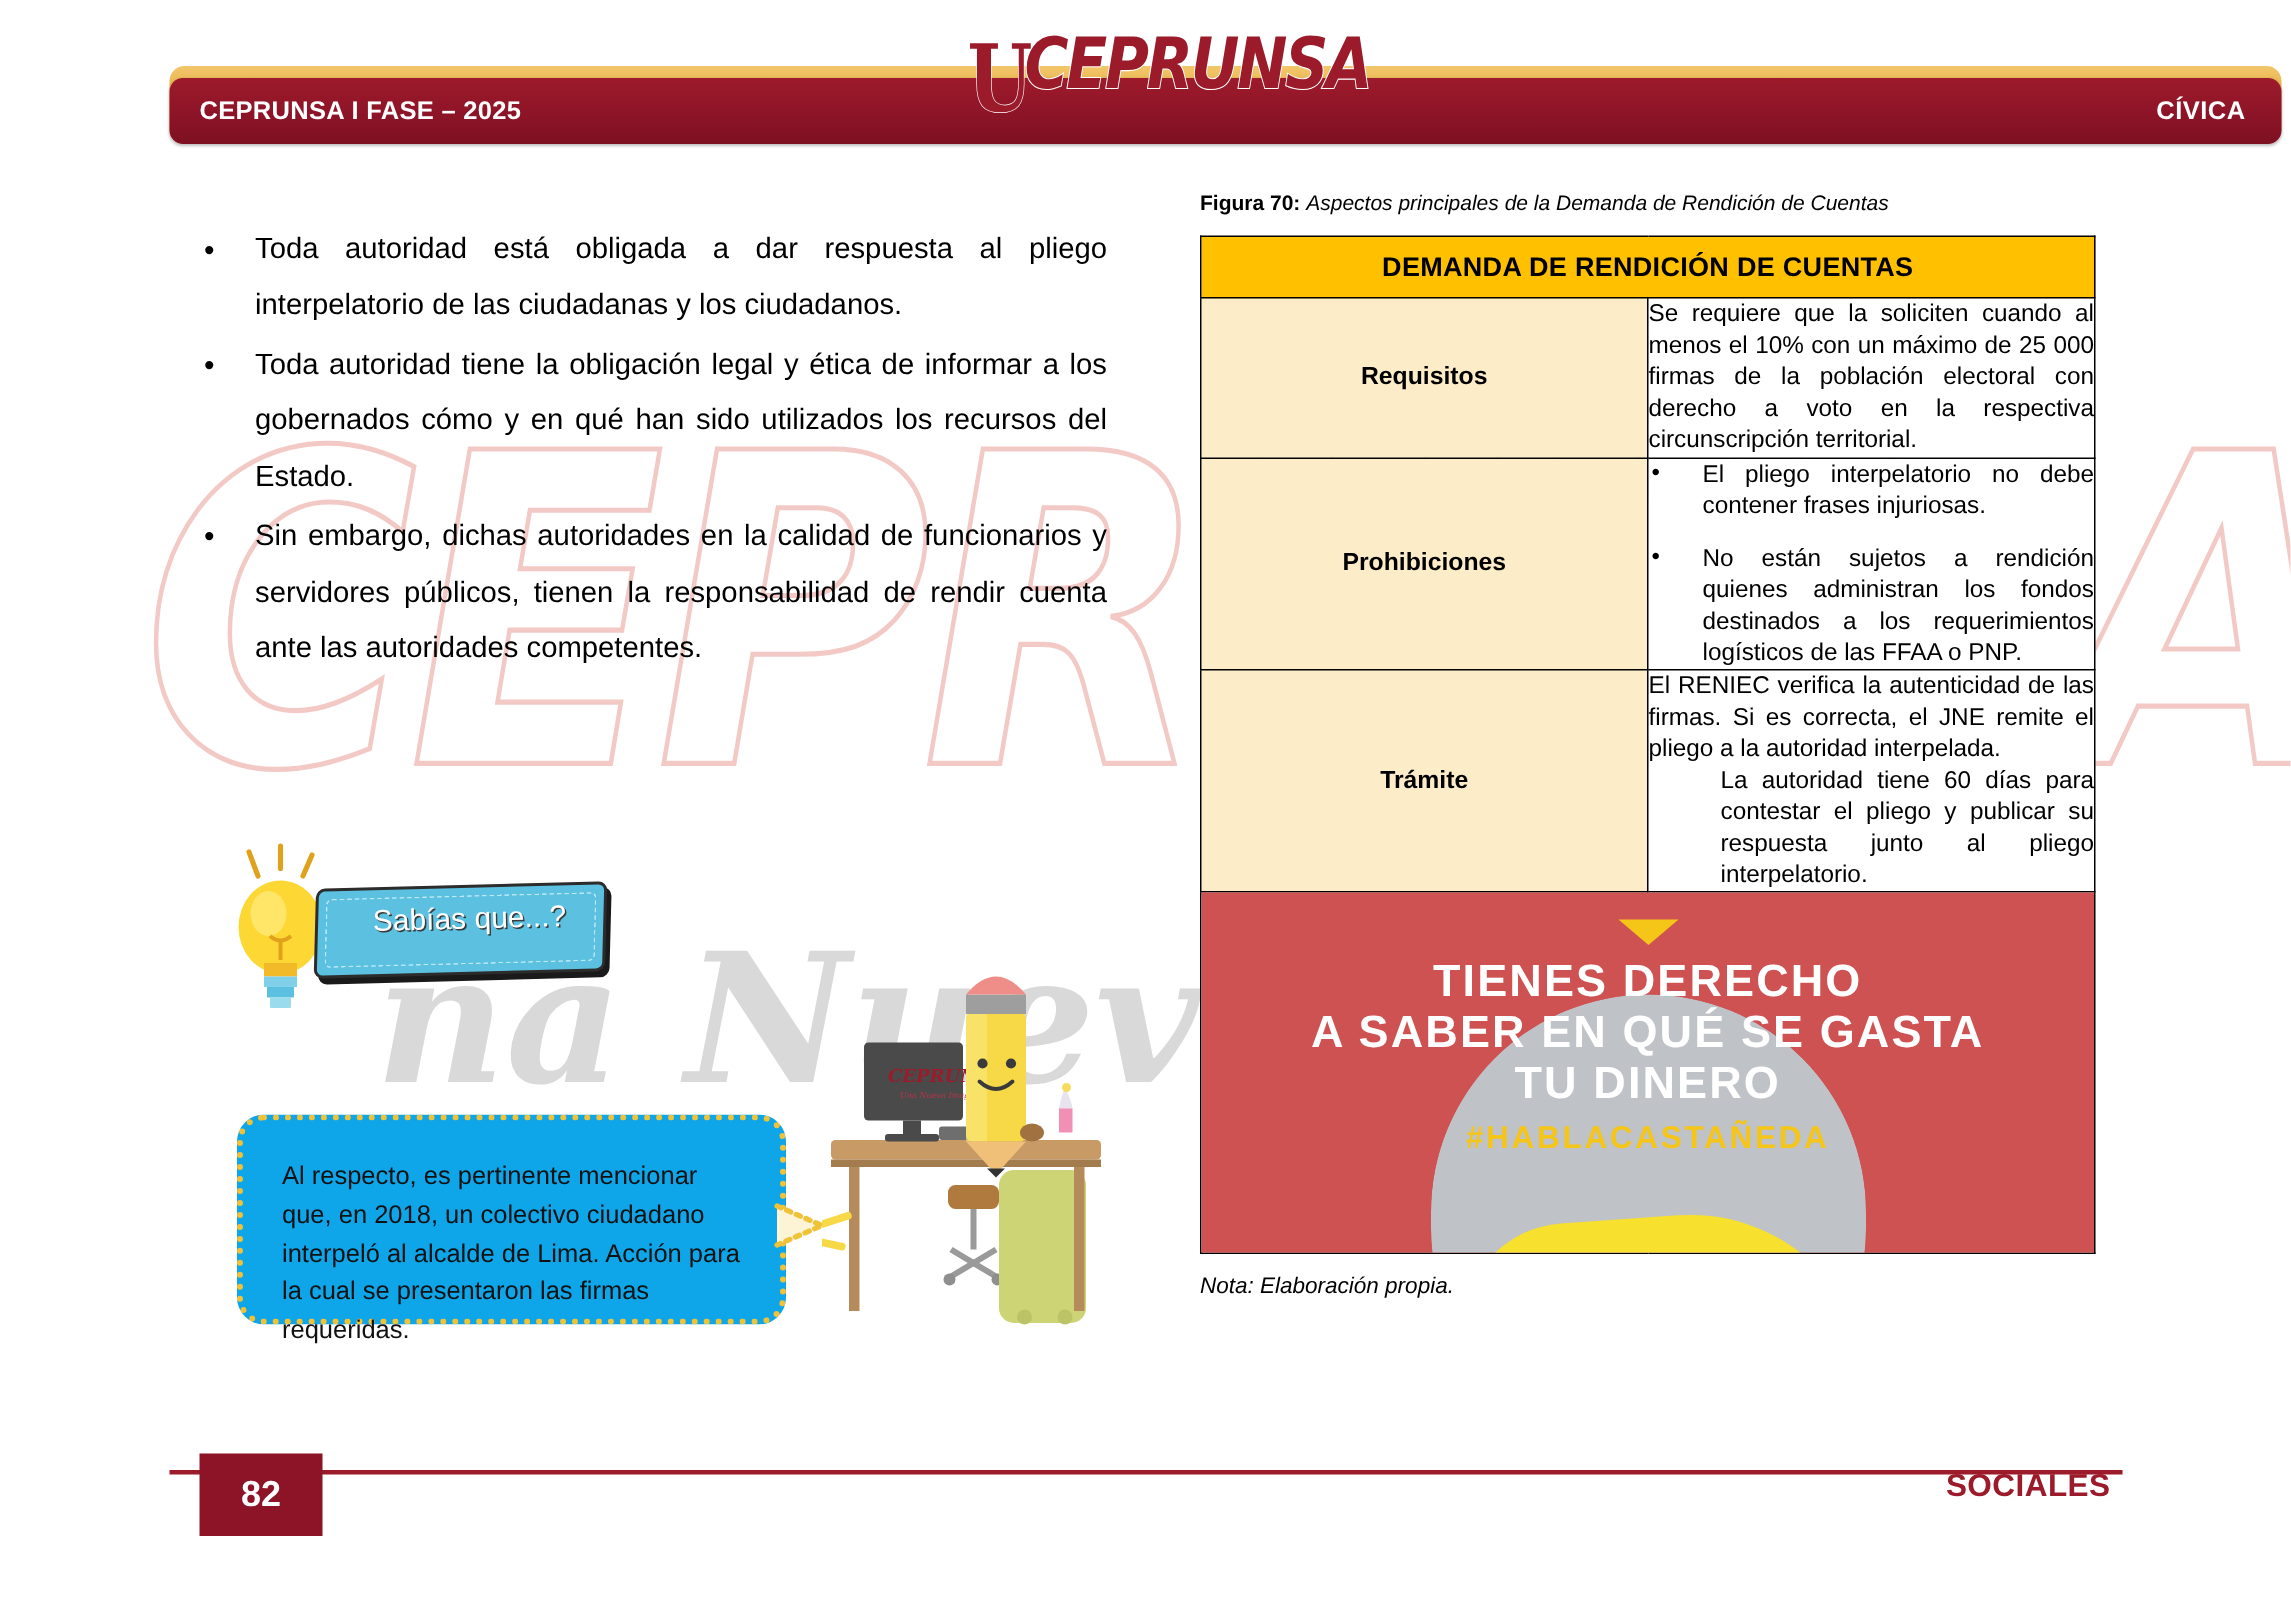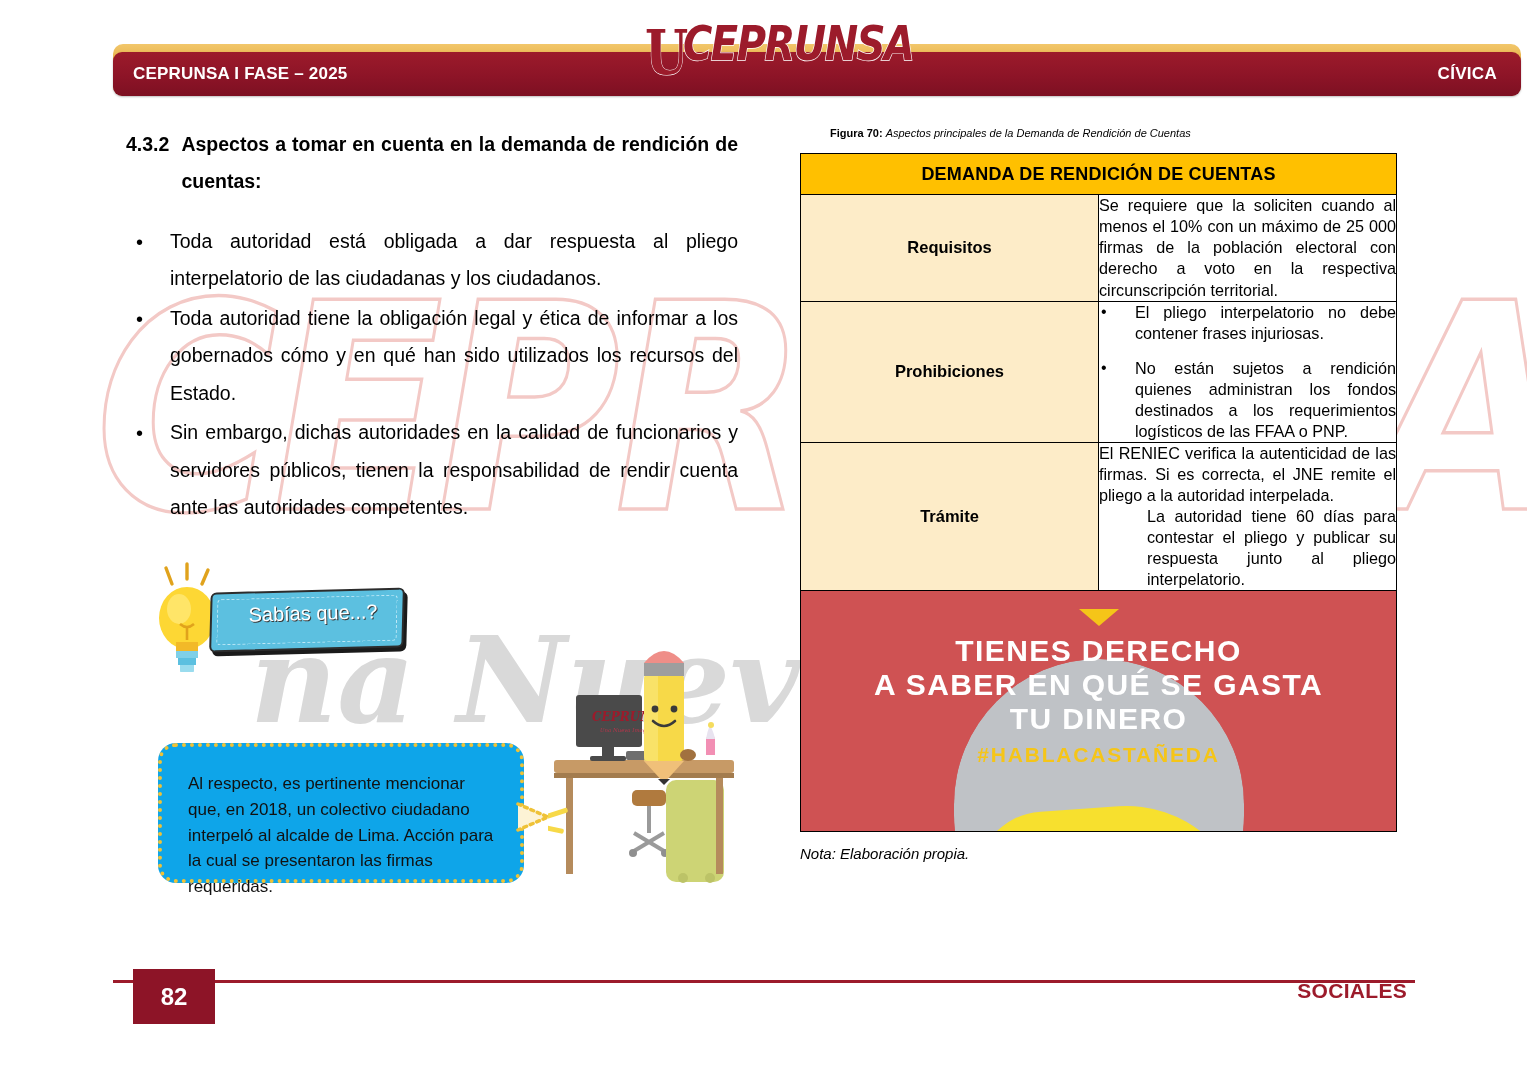--- a/index.html
+++ b/index.html
@@ -262,24 +262,23 @@
   }
 
   
   .right-col {
     position: absolute;
     left: 800px; top: 126px;
     width: 600px;
     z-index: 2;
   }
   .fig-caption {
-    font-size: 11px;
+    font-size: 14px;
     margin-bottom: 13px;
     line-height: 1.3;
-    margin-left: 30px;
   }
   .fig-caption b { font-weight: bold; }
   .fig-caption i { font-style: italic; }
 
   table.demanda {
     border-collapse: collapse;
     width: 597px;
     table-layout: fixed;
   }
   table.demanda td, table.demanda th {
@@ -454,24 +453,20 @@
   </div>
 </div>
 
 <div class="logo">
   <div class="logo-u">U</div>
   <div class="logo-ceprunsa">CEPRUNSA</div>
 </div>
 
 <div class="left-col">
 
-  <div class="section-head">
-    <div class="section-num">4.3.2</div>
-    <div class="section-title">Aspectos a tomar en cuenta en la demanda de rendición de cuentas:</div>
-  </div>
 
   <div class="bullets">
     <div class="bullet-row">
       <div class="bullet-dot">•</div>
       <div class="bullet-text">Toda autoridad está obligada a dar respuesta al pliego interpelatorio de las ciudadanas y los ciudadanos.</div>
     </div>
     <div class="bullet-row">
       <div class="bullet-dot">•</div>
       <div class="bullet-text">Toda autoridad tiene la obligación legal y ética de informar a los gobernados cómo y en qué han sido utilizados los recursos del Estado.</div>
     </div>

